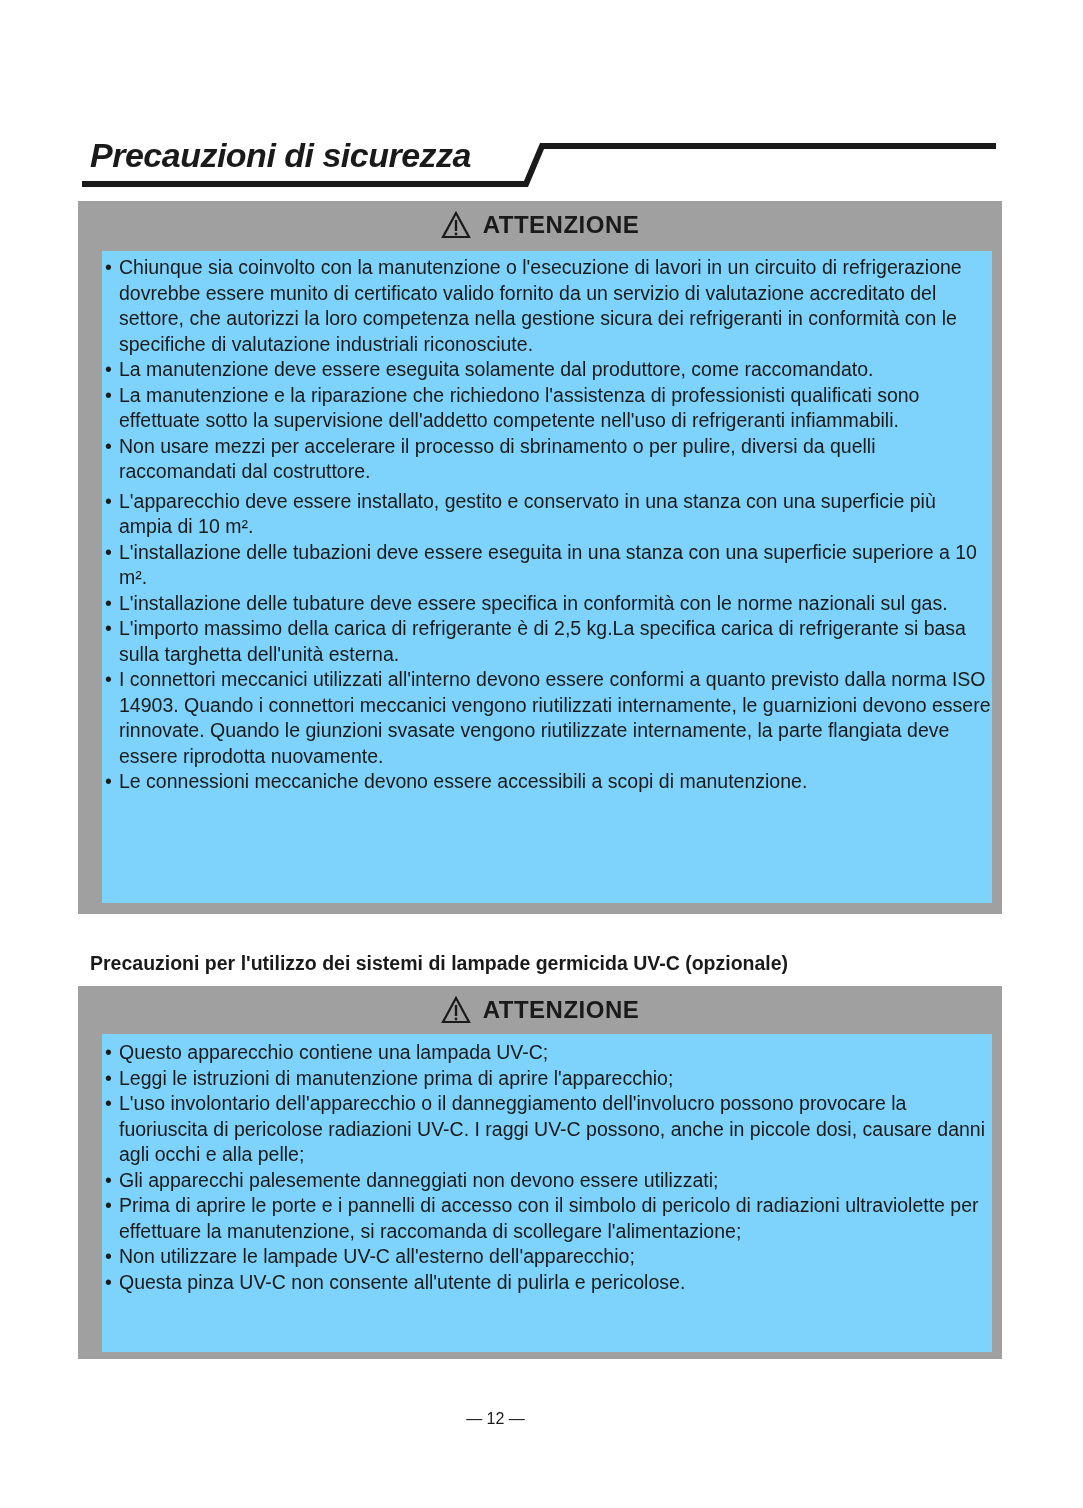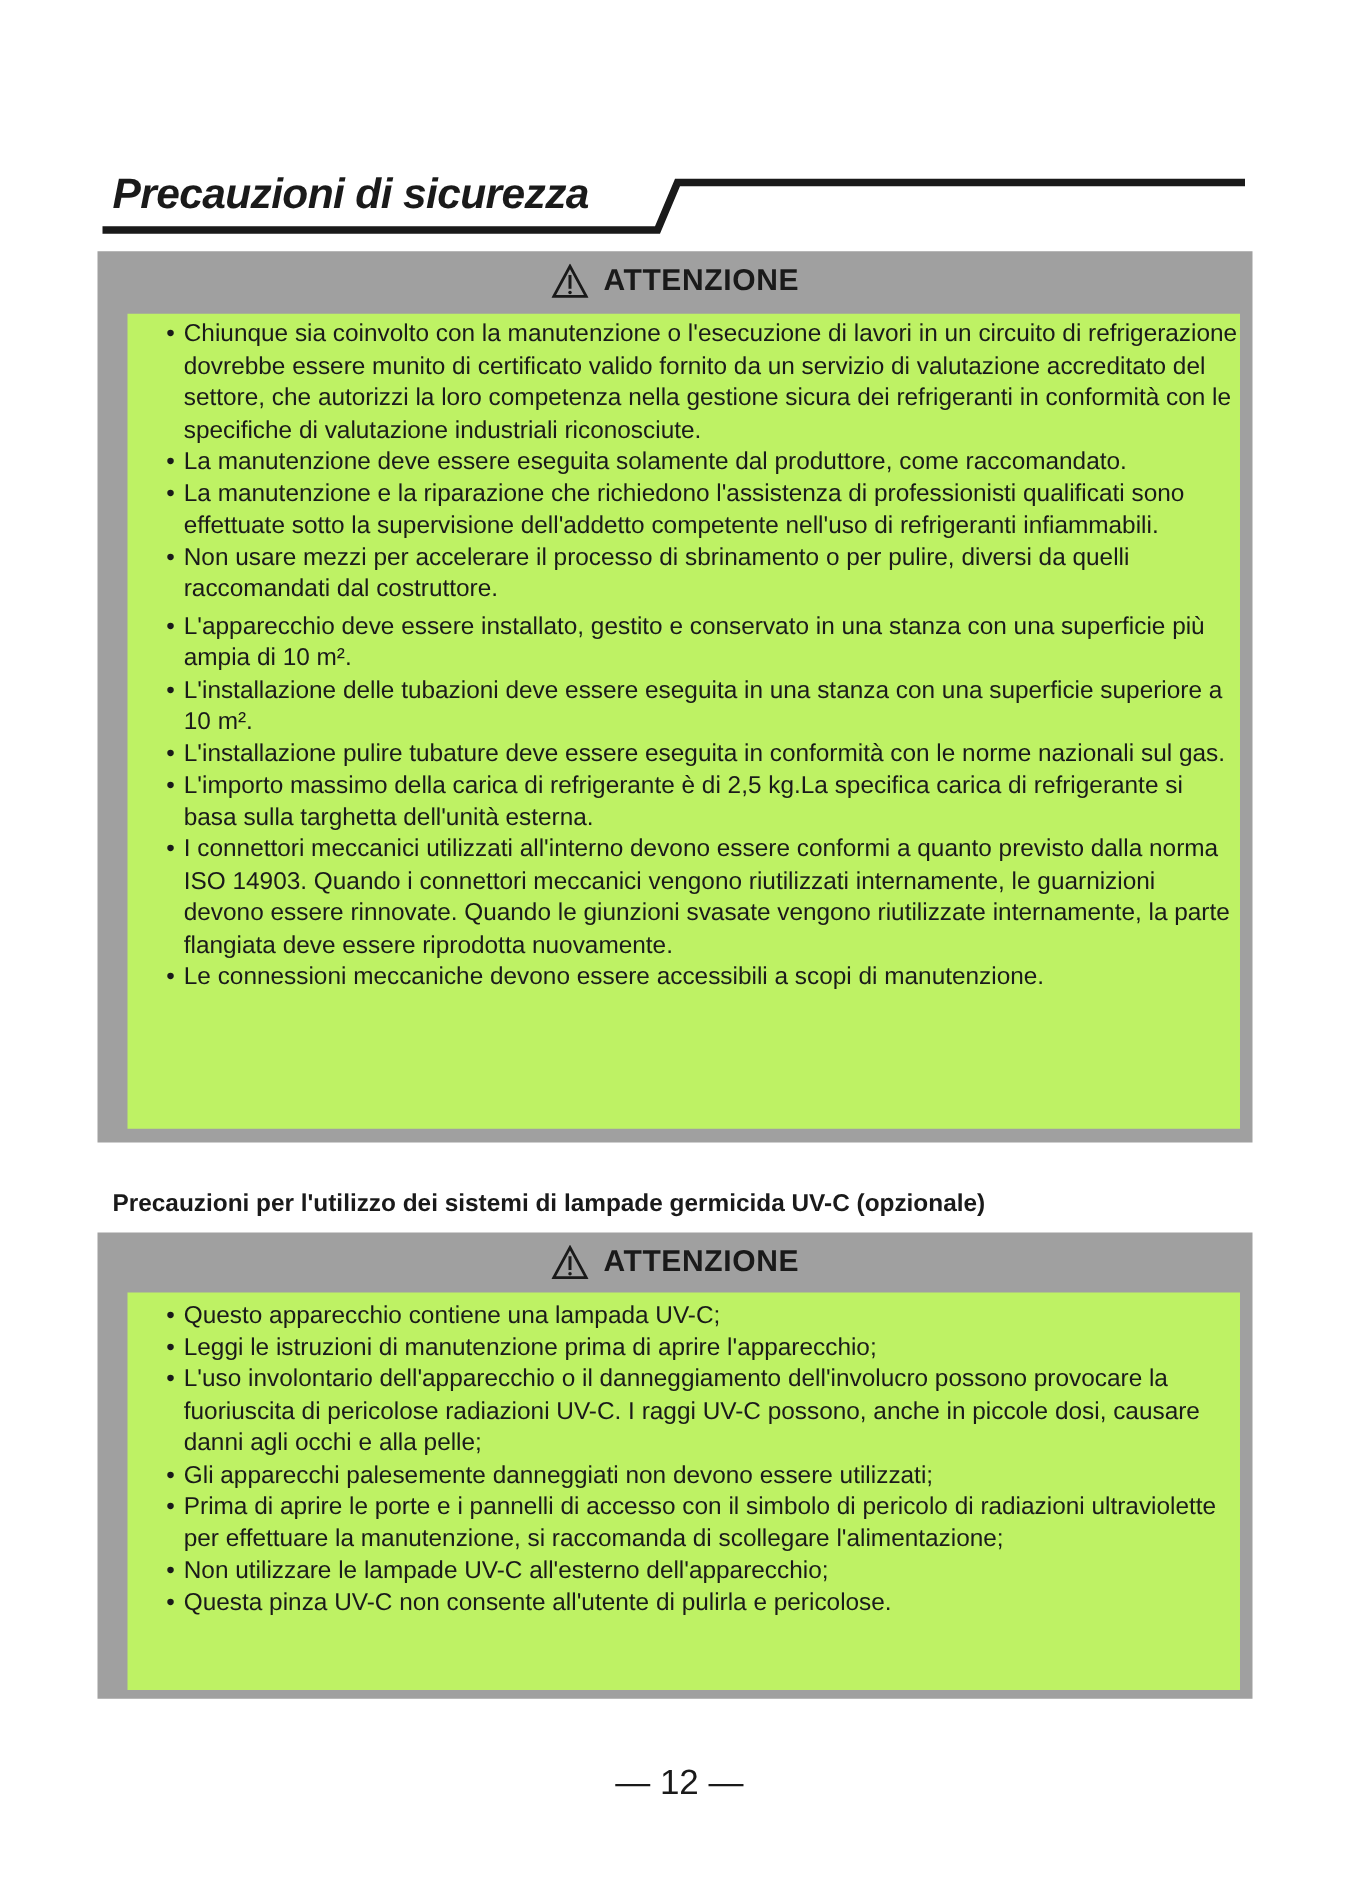--- a/index.html
+++ b/index.html
@@ -5,27 +5,27 @@
   html, body { margin: 0; padding: 0; background: #ffffff; }
   body { width: 1083px; height: 1508px; position: relative; overflow: hidden;
          font-family: "Liberation Sans", sans-serif; color: #1a1a1a; }
   .title-wrap { position: absolute; left: 80px; top: 132px; width: 918px; height: 60px; }
   .title-text { position: absolute; left: 10px; top: 4px; font-size: 34px; font-style: italic;
                 font-weight: bold; letter-spacing: -0.5px; color: #1a1a1a; white-space: nowrap; }
   .title-lines { position: absolute; left: 0; top: 0; }
   .panel { position: absolute; left: 78px; width: 924px; background: #a0a0a0; }
   .panel-header { height: 48px; display: flex; align-items: center; justify-content: center;
                   gap: 12px; font-size: 24px; font-weight: bold; color: #1a1a1a; letter-spacing: 0.5px; }
-  .panel-body { position: absolute; left: 24px; right: 10px; background: #bef264; padding-left: 28px; }
+  .panel-body { position: absolute; left: 24px; right: 10px; background: #7dd3fc; }
   ul.items { list-style: none; margin: 0; padding: 0; }
   ul.items li { position: relative; font-size: 19.5px; line-height: 25.5px; padding-left: 17px; }
   ul.items li::before { content: "•"; position: absolute; left: 3px; top: 0; }
   .warn-icon { width: 30px; height: 28px; display: inline-block; }
   .section-title { position: absolute; left: 90px; top: 952px; font-size: 19.5px; font-weight: bold; color: #1a1a1a; }
-  .page-num { position: absolute; left: 0; width: 991px; top: 1410px; text-align: center; font-size: 28px; color: #1a1a1a; padding-left: 48px; }
+  .page-num { position: absolute; left: 0; width: 991px; top: 1410px; text-align: center; font-size: 16px; color: #1a1a1a; }
 </style>
 </head>
 <body>
 
 <div class="title-wrap">
   <svg class="title-lines" width="918" height="60">
     <polyline points="2,52 446,52 462,14 916,14" fill="none" stroke="#1a1a1a" stroke-width="6"></polyline>
   </svg>
   <div class="title-text">Precauzioni di sicurezza</div>
 </div>
@@ -40,21 +40,21 @@
     <span>ATTENZIONE</span>
   </div>
   <div class="panel-body" style="top:50px;height:648px;padding-top:4px;">
     <ul class="items" id="list1">
         <li>Chiunque sia coinvolto con la manutenzione o l'esecuzione di lavori in un circuito di refrigerazione dovrebbe essere munito di certificato valido fornito da un servizio di valutazione accreditato del settore, che autorizzi la loro competenza nella gestione sicura dei refrigeranti in conformità con le specifiche di valutazione industriali riconosciute.</li>
         <li>La manutenzione deve essere eseguita solamente dal produttore, come raccomandato.</li>
         <li>La manutenzione e la riparazione che richiedono l'assistenza di professionisti qualificati sono effettuate sotto la supervisione dell'addetto competente nell'uso di refrigeranti infiammabili.</li>
         <li>Non usare mezzi per accelerare il processo di sbrinamento o per pulire, diversi da quelli raccomandati dal costruttore.</li>
         <li style="margin-top: 4px;">L'apparecchio deve essere installato, gestito e conservato in una stanza con una superficie più ampia di 10 m².</li>
         <li>L'installazione delle tubazioni deve essere eseguita in una stanza con una superficie superiore a 10 m².</li>
-        <li>L'installazione pulire tubature deve essere eseguita in conformità con le norme nazionali sul gas.</li>
+        <li>L'installazione delle tubature deve essere specifica in conformità con le norme nazionali sul gas.</li>
         <li>L'importo massimo della carica di refrigerante è di 2,5 kg.La specifica carica di refrigerante si basa sulla targhetta dell'unità esterna.</li>
         <li>I connettori meccanici utilizzati all'interno devono essere conformi a quanto previsto dalla norma ISO 14903. Quando i connettori meccanici vengono riutilizzati internamente, le guarnizioni devono essere rinnovate. Quando le giunzioni svasate vengono riutilizzate internamente, la parte flangiata deve essere riprodotta nuovamente.</li>
         <li>Le connessioni meccaniche devono essere accessibili a scopi di manutenzione.</li>
       </ul>
   </div>
 </div>
 
 <div class="section-title">Precauzioni per l'utilizzo dei sistemi di lampade germicida UV-C (opzionale)</div>
 
 <div class="panel" style="top:986px;height:373px;">

